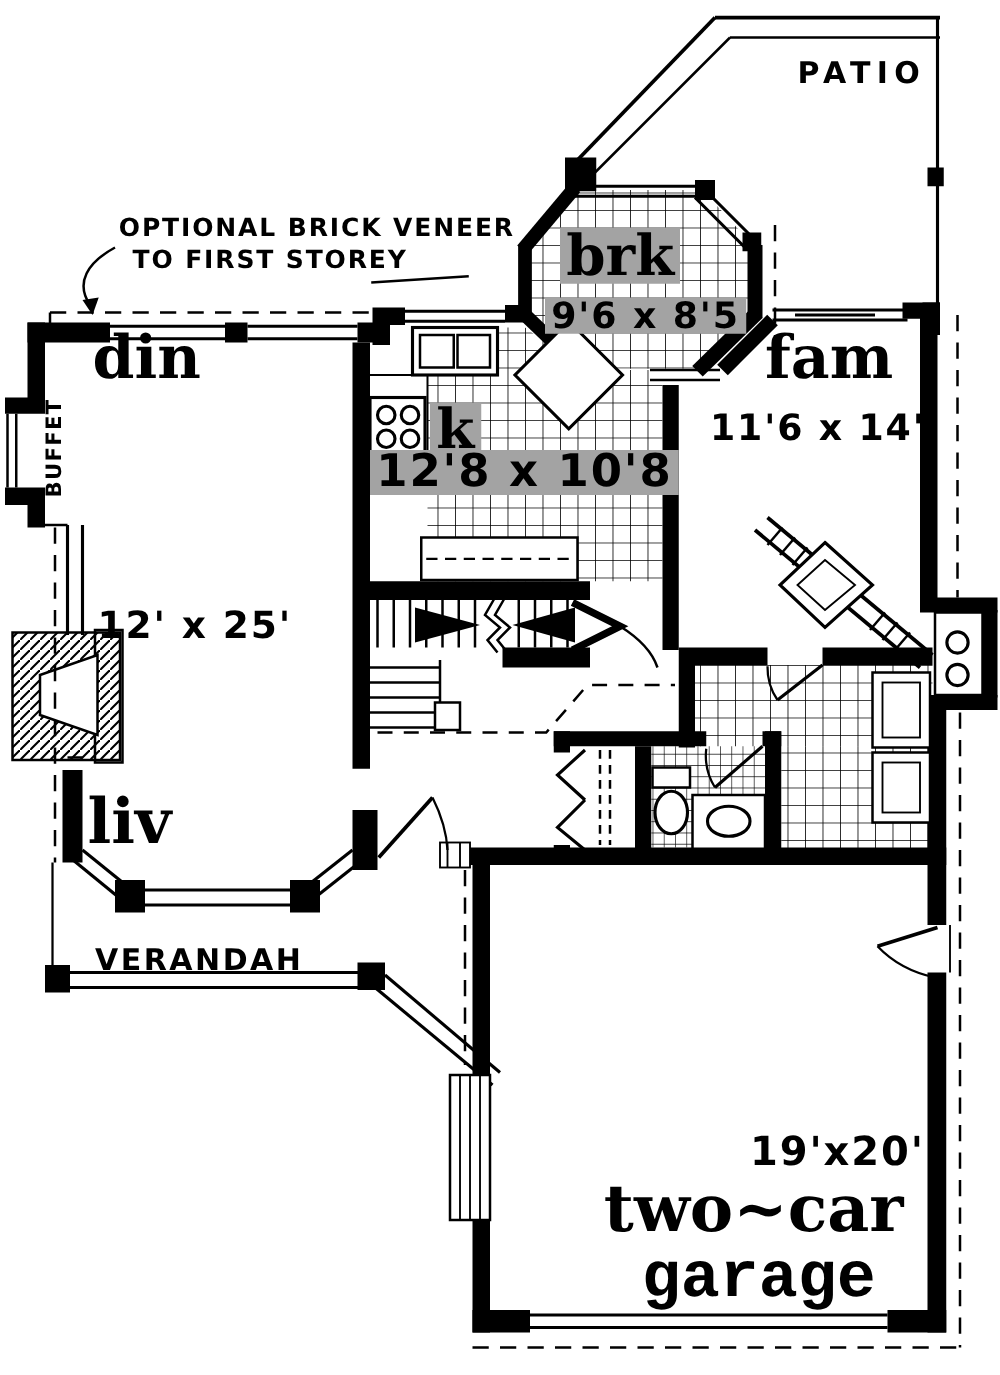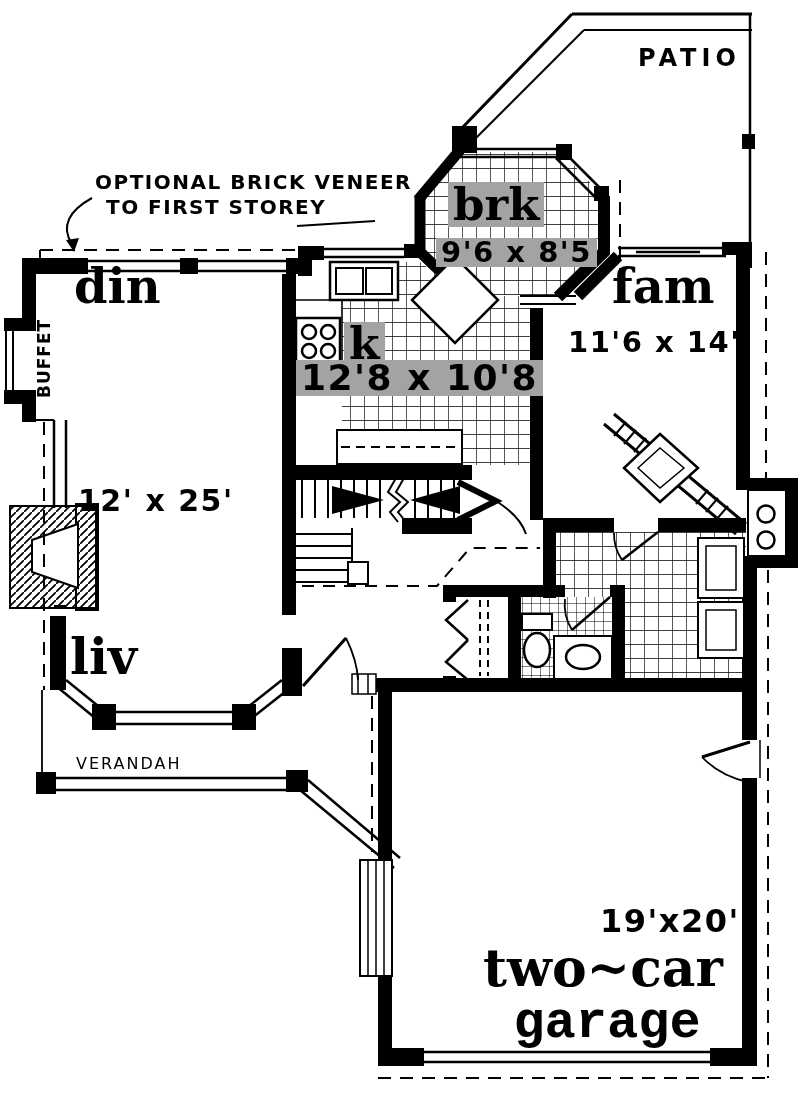--- a/index.html
+++ b/index.html
@@ -1,21 +1,21 @@
 <!DOCTYPE html>
 <html><head>
 <meta charset="utf-8">
 <style>
   html,body{margin:0;padding:0;background:#fff;}
   .canvas{position:relative;width:800px;height:1100px;background:#ffffff;overflow:hidden;}
   .canvas svg{position:absolute;left:0;top:0;}
   .lbl{position:absolute;color:#000;white-space:nowrap;font-family:"DejaVu Sans",sans-serif;line-height:1;}
   .note{font-size:20px;font-weight:600;letter-spacing:1.5px;}
   .patio{font-size:24px;font-weight:600;letter-spacing:5px;}
-  .verandah{font-size:16px;font-weight:400;letter-spacing:2px;}
+  .verandah{font-size:24px;font-weight:700;letter-spacing:2px;}
   .buffet{font-size:17px;font-weight:600;letter-spacing:1px;transform:rotate(-90deg);transform-origin:0 0;}
   .room{font-family:"DejaVu Serif",serif;font-weight:700;}
   .bgw{background:#a3a3a3;padding:0 5px;}
   .r-din{font-size:48px;}
   .r-liv{font-size:50px;}
   .r-fam{font-size:48px;}
   .r-brk{font-size:45px;}
   .r-k{font-size:44px;}
   .r-gar{font-size:52px;text-align:center;width:310px;}
   .dim{font-weight:600;letter-spacing:1.5px;}

